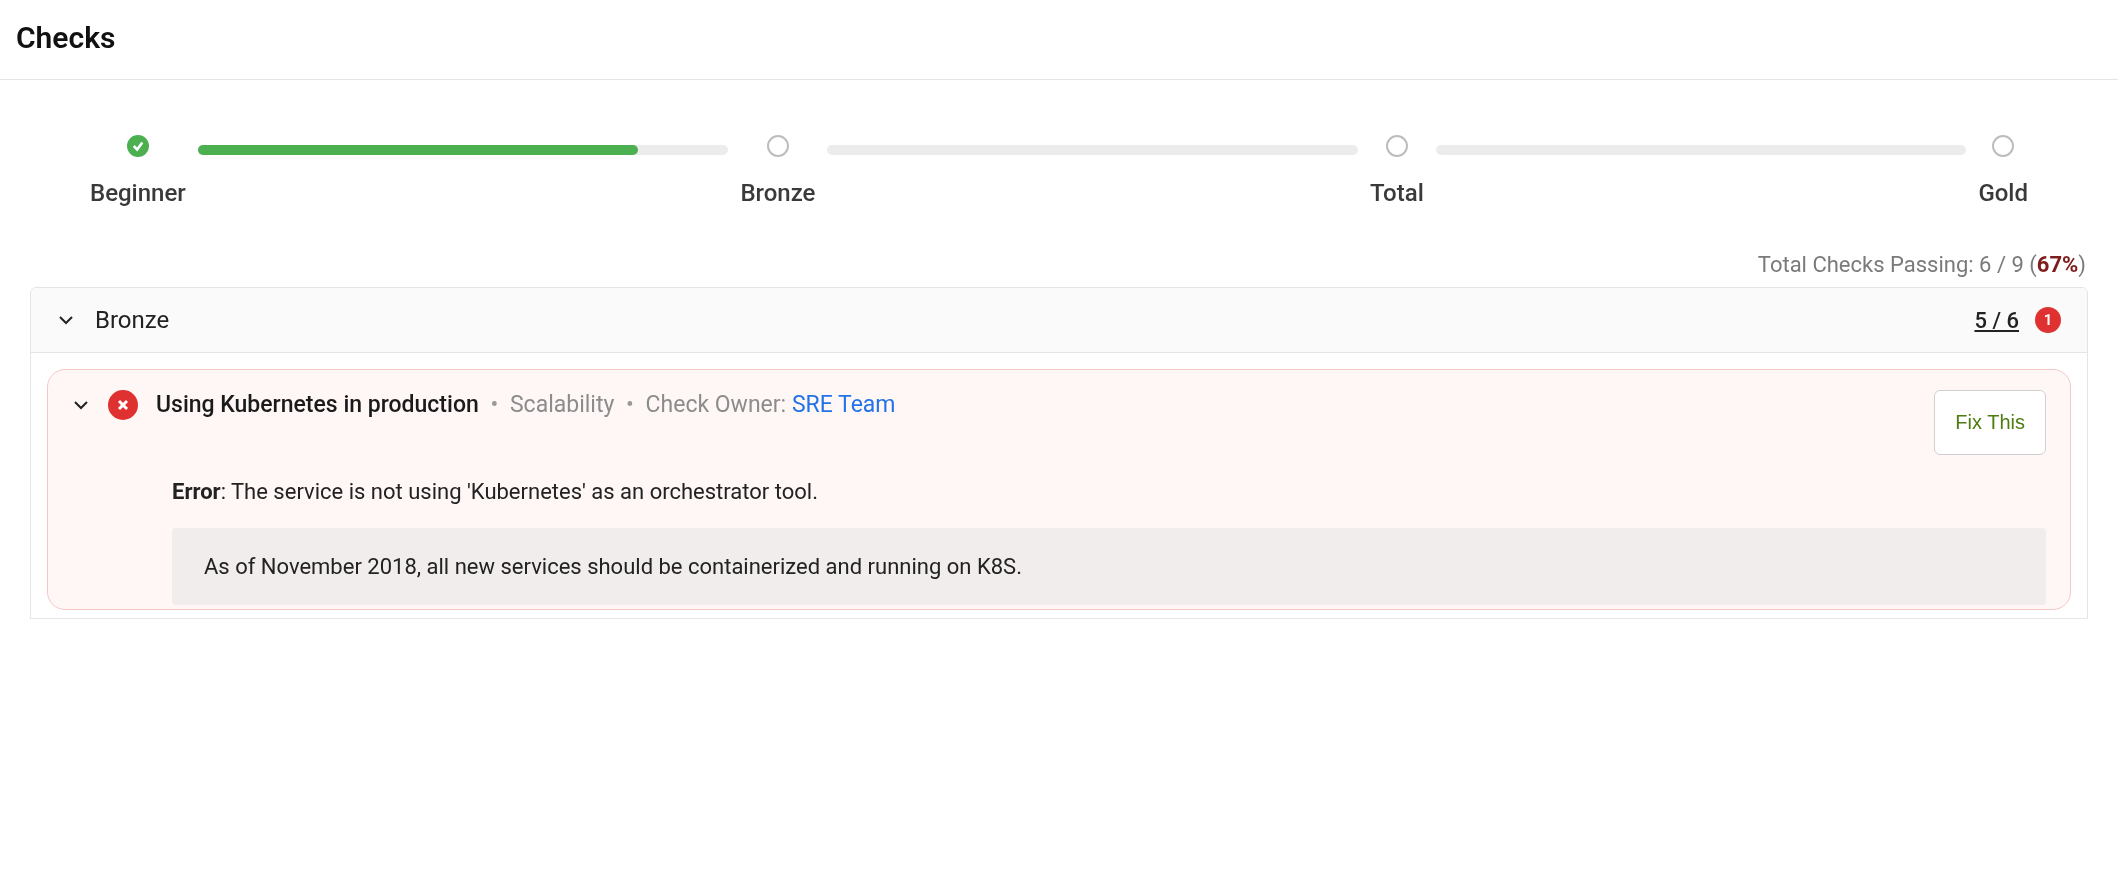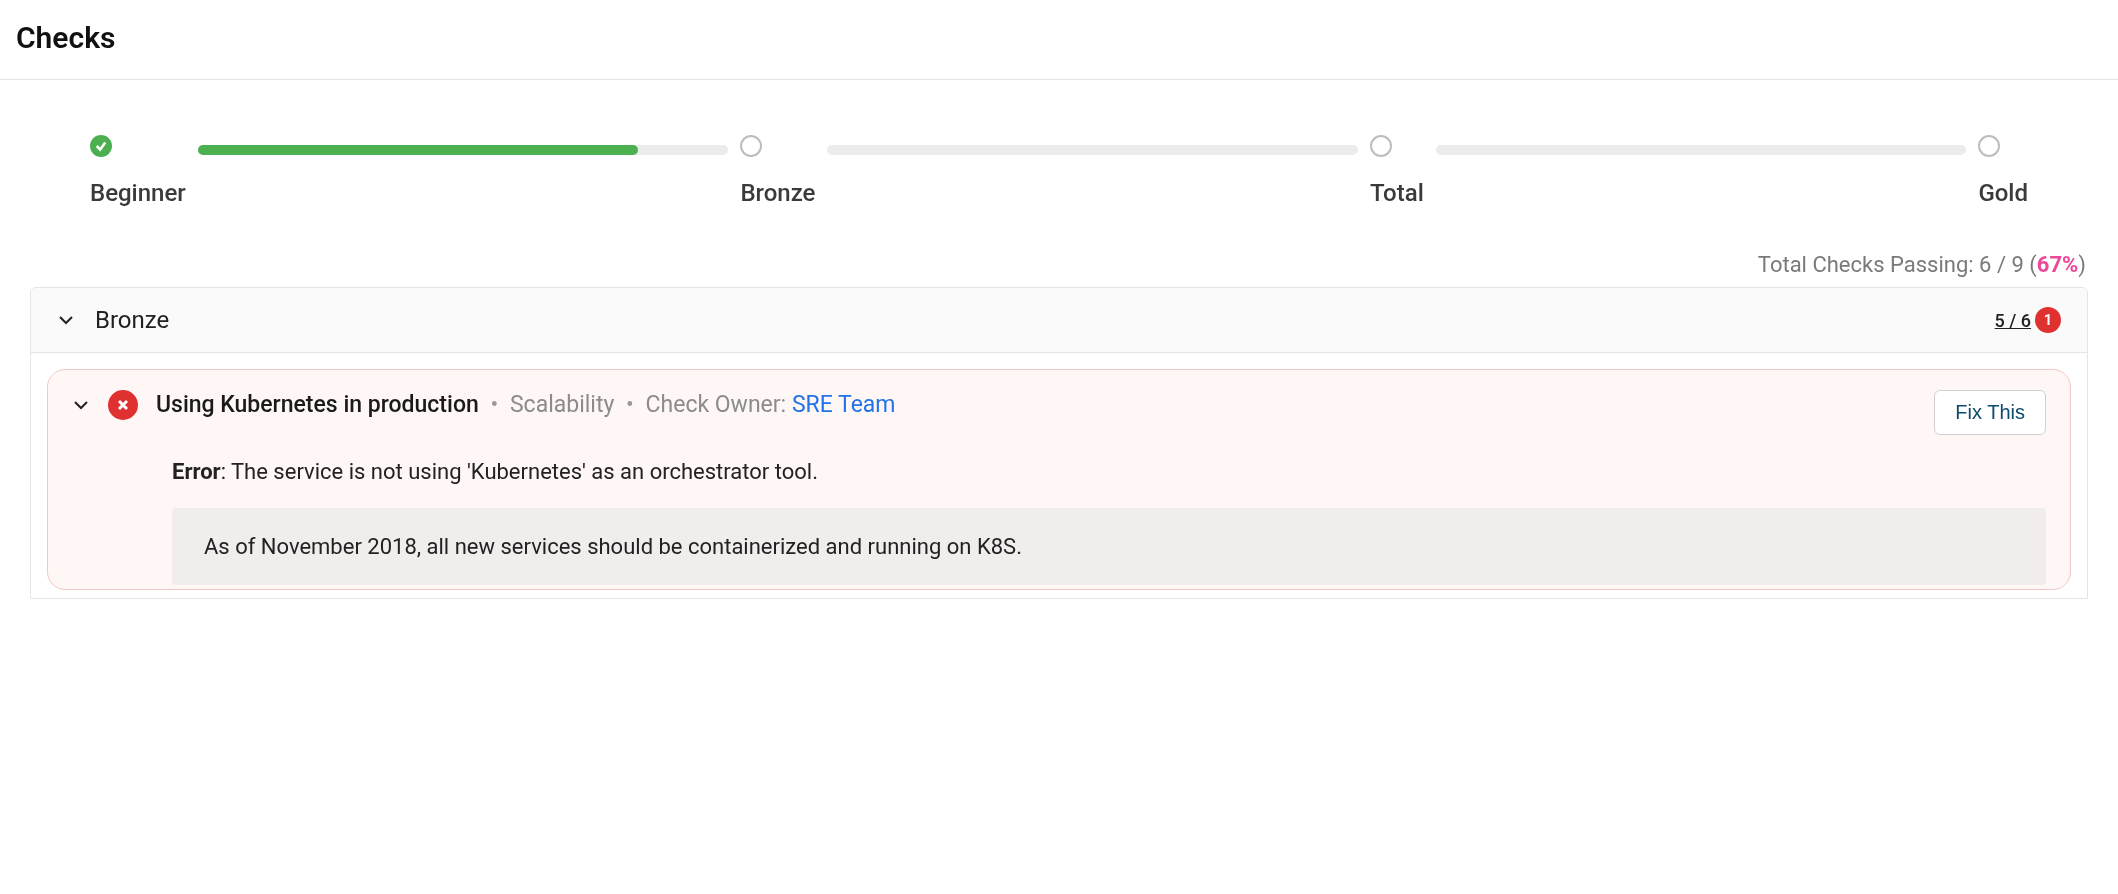--- a/index.html
+++ b/index.html
@@ -25,20 +25,21 @@
 
   
   .progress-row {
     margin: 55px 60px 45px;
     display: flex;
     align-items: center;
   }
   .step {
     display: flex;
     flex-direction: column;
+    align-items: center;
   }
   .step-circle {
     width: 22px;
     height: 22px;
     border-radius: 50%;
     border: 2px solid #bdbdbd;
     background: #fff;
   }
   .step-circle.done {
     border-color: #4caf50;
@@ -76,21 +77,21 @@
     border-radius: 5px;
   }
 
   
   .summary {
     text-align: right;
     color: #7a7a7a;
     font-size: 22px;
     margin: 0 2px 10px 0;
   }
-  .summary strong { color: #ec4899; font-weight: 700; }
+  .summary strong { color: #7f1d1d; font-weight: 700; }
 
   
   .accordion {
     border: 1px solid #e5e5e5;
     border-radius: 6px 6px 0 0;
     overflow: hidden;
   }
   .accordion-header {
     background: #fafafa;
     border-bottom: 1px solid #e5e5e5;
@@ -104,24 +105,24 @@
     margin-right: 20px;
     flex-shrink: 0;
   }
   .accordion-title {
     font-size: 24px;
     font-weight: 400;
     color: #222;
     flex: 1;
   }
   .accordion-count {
-    font-size: 18px;
+    font-size: 22px;
     color: #222;
     font-weight: 500;
-    margin-right: 4px;
+    margin-right: 16px;
     text-decoration: underline;
   }
   .badge {
     width: 26px; height: 26px;
     border-radius: 50%;
     background: #e03131;
     color: #fff;
     font-size: 15px;
     font-weight: 600;
     display: flex;
@@ -165,23 +166,23 @@
     padding-top: 1px;
   }
   .check-title { font-weight: 500; color: #1a1a1a; }
   .meta-dot { color: #999; margin: 0 6px; }
   .meta { color: #8c8c8c; }
   .owner-link { color: #2472e8; text-decoration: none; }
   .btn {
     background: #fff;
     border: 1px solid #d0d0d0;
     border-radius: 6px;
-    padding: 10px 20px;
+    padding: 20px 20px;
     font-size: 20px;
-    color: #0c4a6e;
+    color: #4d7c0f;
     cursor: pointer;
     flex-shrink: 0;
   }
   .error-line {
     margin: 24px 0 0 100px;
     font-size: 22px;
     color: #222;
   }
   .error-line .err-label { font-weight: 700; }
   .note-box {

